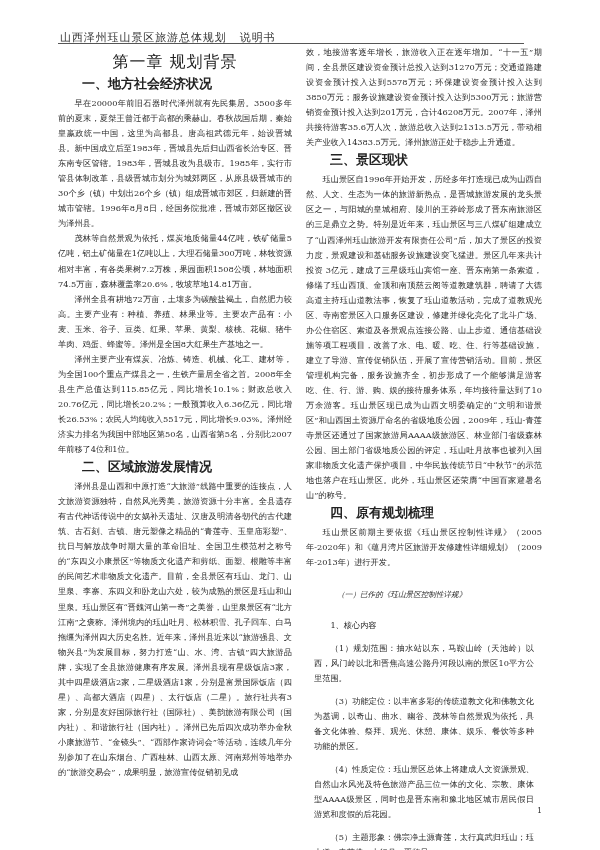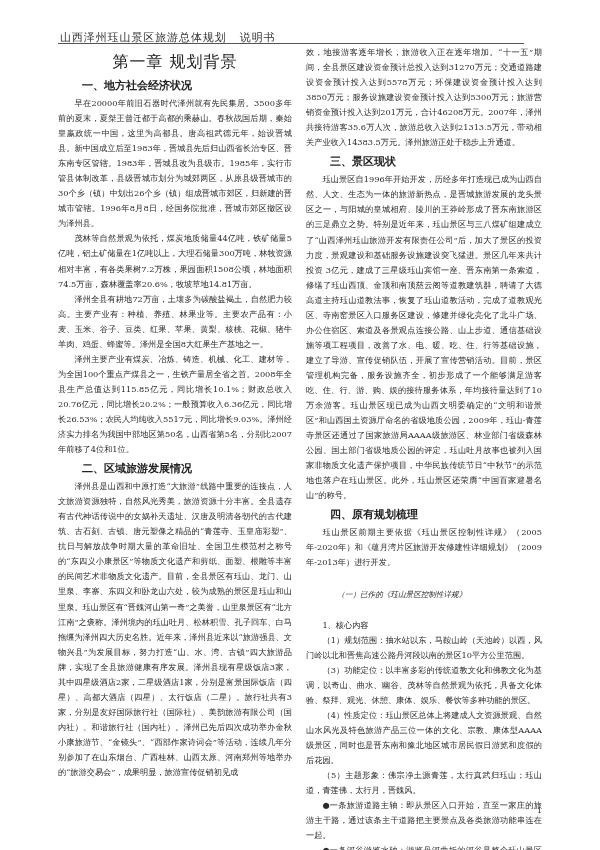--- a/index.html
+++ b/index.html
@@ -4,26 +4,26 @@
 <style>
   html, body { margin: 0; padding: 0; background: #ffffff; }
   body { width: 600px; height: 850px; position: relative; overflow: hidden;
          font-family: "DejaVu Serif", "Liberation Serif", serif; color: #222; }
   .header { position: absolute; left: 60px; top: 30px; width: 192px; height: 16px;
             font-size: 11px; letter-spacing: 0.9px; color: #333; white-space: nowrap; }
   .col { position: absolute; font-size: 8.2px; line-height: 15.05px; color: #2a2a2a; text-align: justify; }
   .col-left { left: 58px; top: 53px; width: 234px; }
   .col-right { left: 306px; top: 45px; width: 236px; }
   .chapter { text-align: center; font-size: 16px; letter-spacing: 1px; margin: 0 0 4px 0; line-height: 18px; color: #222; }
-  .h2 { font-family: Liberation Sans, sans-serif; font-weight: bold; font-size: 11px;
+  .h2 { font-family: Liberation Mono, monospace; font-weight: bold; font-size: 13px;
         line-height: 20px; margin: 1px 0 1px 24px; color: #222; }
   .p { text-indent: 2em; margin: 0; }
   .p.noindent { text-indent: 0; }
   .sub { margin: 16px; text-indent: 2em; font-style: italic; font-size: 7.6px; }
-  .item { margin: 0; text-indent: 2em; }
+  .item { margin: 8px; text-indent: 2em; }
   .page-num { position: absolute; left: 537px; top: 806px; font-size: 8px; color: #333; }
 </style>
 </head>
 <body>
 
 <div class="header">
   <span>山西泽州珏山景区旅游总体规划</span>&nbsp;&nbsp;&nbsp;<span>说明书</span>
 </div>
 <div style="position:absolute;left:58px;top:43px;width:466px;height:1px;background:#555;"></div>
 

